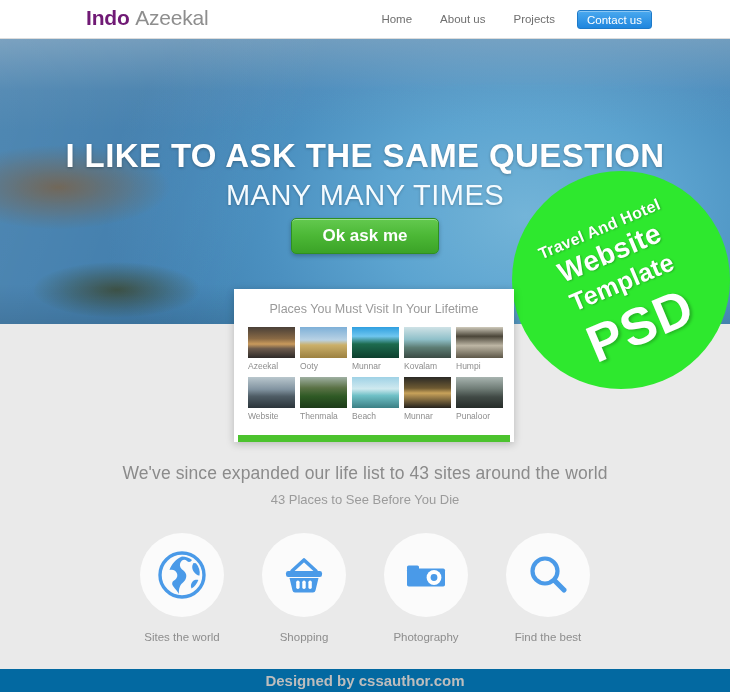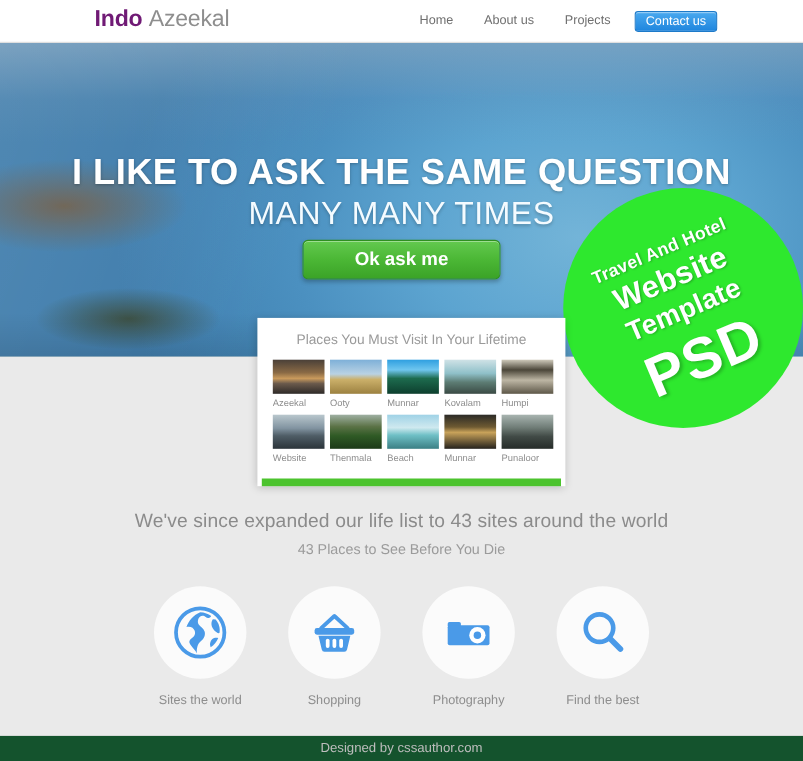--- a/index.html
+++ b/index.html
@@ -123,21 +123,21 @@
     letter-spacing: 0.5px;
     text-shadow: 0 1px 3px rgba(0,0,0,.22);
     z-index: 6;
     white-space: nowrap;
   }
   .hero-btn {
     position: absolute;
     left: 50%;
     transform: translateX(-50%);
     top: 179px;
-    width: 180px; height: 36px;
+    width: 148px; height: 36px;
     border-radius: 5px;
     background: linear-gradient(#62c churches, #3aa431);
     background: linear-gradient(#63c94f 0%, #4cb836 48%, #3ba327 100%);
     border: 1px solid #2f9020;
     box-shadow: 0 2px 4px rgba(0,0,0,.25), inset 0 1px 0 rgba(255,255,255,.38);
     color: #fff;
     font-size: 17px;
     font-weight: bold;
     line-height: 34px;
     text-align: center;
@@ -287,25 +287,26 @@
     font-size: 11.5px;
     white-space: nowrap;
   }
   .feature svg { display: block; }
 
   
   .footer {
     position: absolute;
     left: 0; right: 0; bottom: 0;
     height: 23px;
-    background: #14532d;
+    background: #0369a1;
     color: #bdbdbd;
-    font-size: 12px;
+    font-size: 15px;
     text-align: center;
     line-height: 23px;
+    font-weight: bold;
   }
 </style>
 </head>
 <body>
 
 <div class="page">
 
   <div class="header">
     <div class="logo">
       <span class="b">Indo</span><span>&nbsp;</span><span class="g">Azeekal</span>

